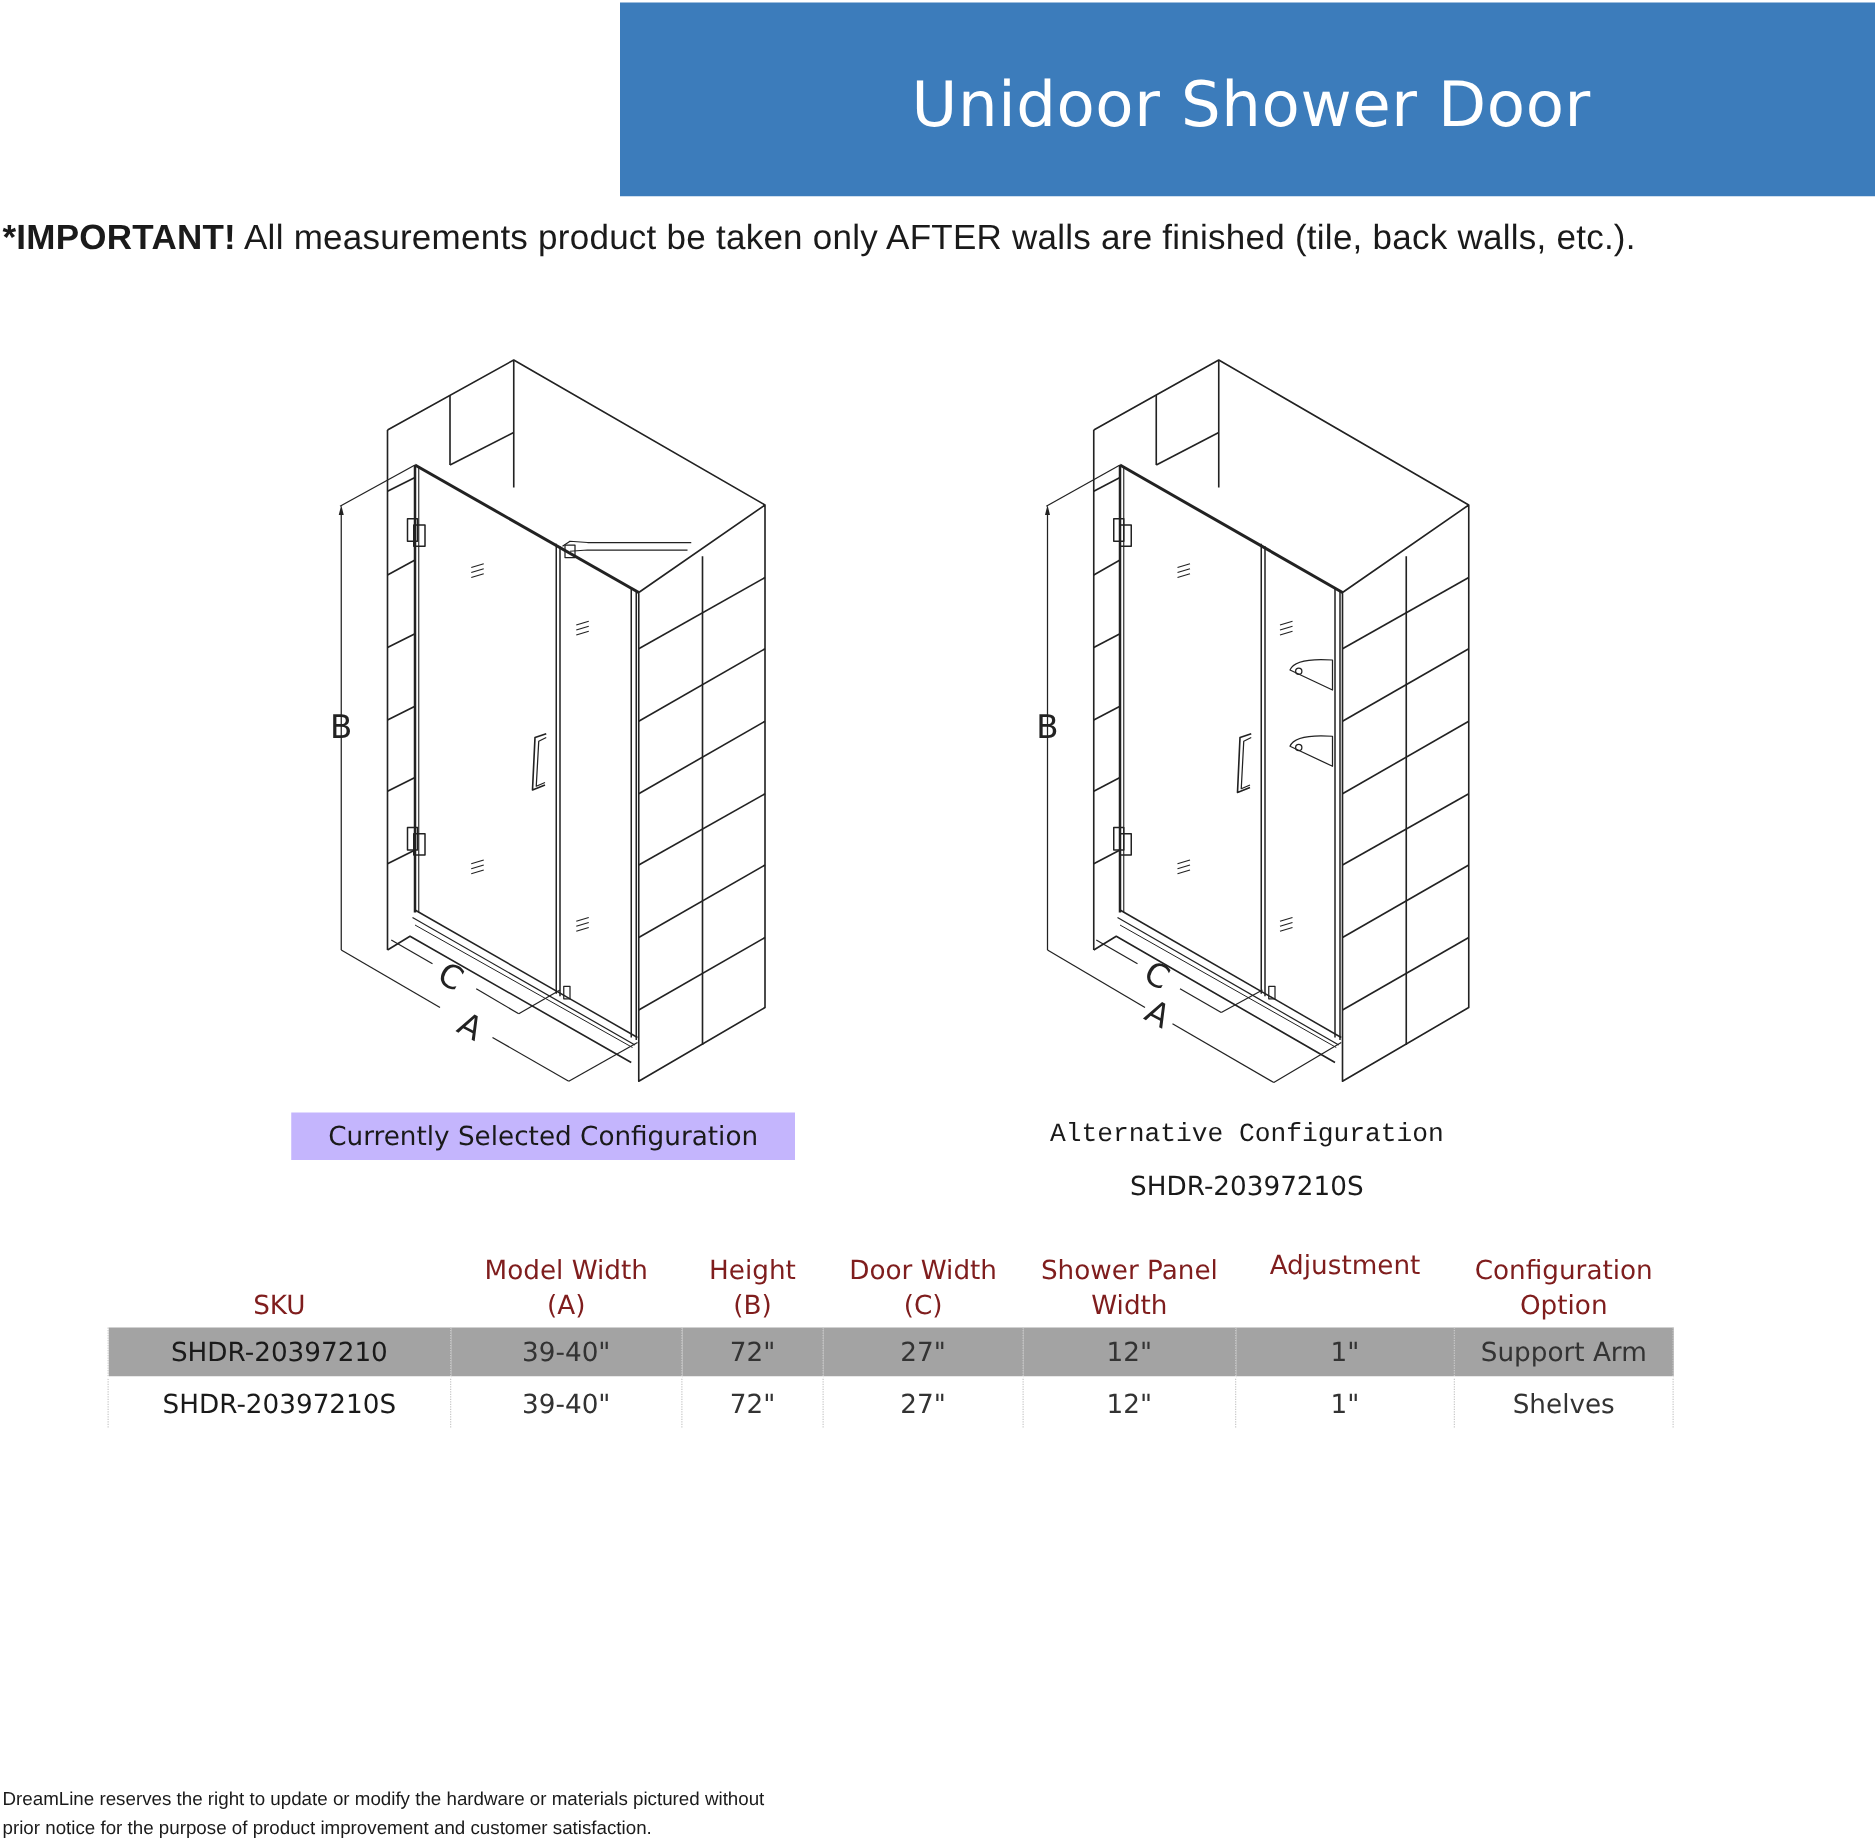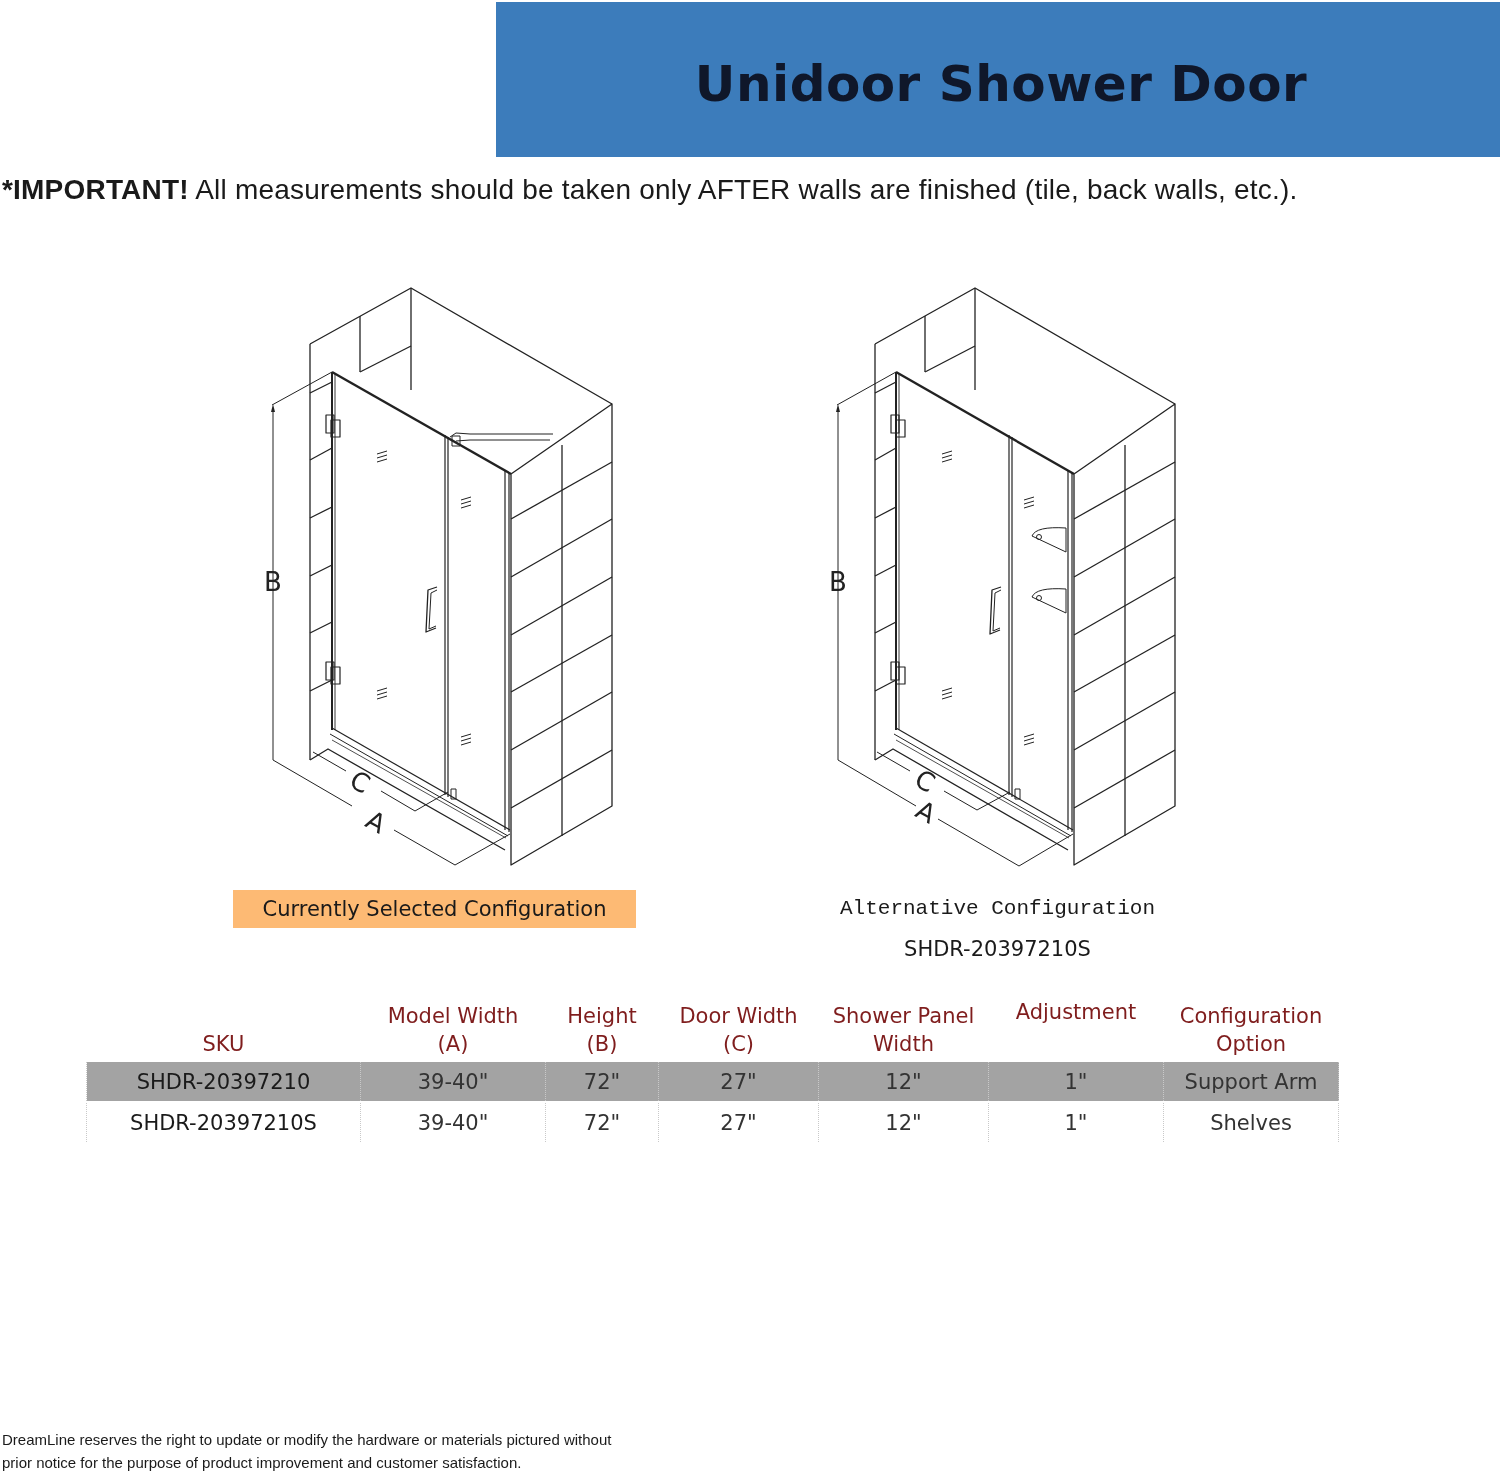--- a/index.html
+++ b/index.html
@@ -1,40 +1,40 @@
 <!DOCTYPE html>
 <html><head>
 <meta charset="utf-8">
 <style>
   html, body { margin:0; padding:0; background:#ffffff; }
   body { width:1500px; height:1475px; position:relative; overflow:hidden; font-family:"DejaVu Sans", sans-serif; color:#1a1a1a; }
   .banner { position:absolute; left:496px; top:2px; width:1004px; height:155px; background:#3c7cbb; }
-  .banner-title { position:absolute; left:0; right:0; top:50px; text-align:center; padding-left:6px; color:#0f172a; font-family:"DejaVu Sans", sans-serif; font-weight:bold; font-size:50px; letter-spacing:0.5px; line-height:64px; }
+  .banner-title { position:absolute; left:0; right:0; top:50px; text-align:center; padding-left:6px; color:#ffffff; font-family:"DejaVu Sans", sans-serif; font-weight:normal; font-size:50px; letter-spacing:0.5px; line-height:64px; }
   .important { position:absolute; left:2px; top:172px; font-family:"Liberation Sans", sans-serif; font-size:28px; line-height:36px; color:#1a1a1a; white-space:nowrap; letter-spacing:0.2px; }
   .important b { font-weight:bold;text-align:center; }
   .diagram { position:absolute; }
   .diagram svg { display:block; }
-  .selected-label { position:absolute; left:233px; top:890px; width:403px; height:38px; background:#fdba74; font-family:"DejaVu Sans", sans-serif; font-size:21px; line-height:38px; text-align:center; color:#1a1a1a; }
+  .selected-label { position:absolute; left:233px; top:890px; width:403px; height:38px; background:#c4b5fd; font-family:"DejaVu Sans", sans-serif; font-size:21px; line-height:38px; text-align:center; color:#1a1a1a; }
   .alt-label { position:absolute; left:820px; top:892px; width:355px; text-align:center; font-family:Liberation Mono, monospace; font-size:21px; line-height:34px; color:#1a1a1a; }
   .alt-sku { position:absolute; left:820px; top:932px; width:355px; text-align:center; font-family:"DejaVu Sans", sans-serif; font-size:21px; line-height:34px; color:#1a1a1a; }
   table.spec { position:absolute; left:86px; top:998px; border-collapse:collapse; font-family:"DejaVu Sans", sans-serif; }
   table.spec th { font-weight:normal; font-size:21px; line-height:28px; color:#7f1d1d; vertical-align:bottom; text-align:center; height:60px; padding:0 0 4px 0; }
   table.spec td { font-size:21px; height:39px; text-align:center; color:#333; padding:0; border-left:1px dotted #c9c9c9; border-right:1px dotted #c9c9c9; }
   table.spec td.sku { color:#1a1a1a; }
   table.spec tr.selected td { background:#a3a3a3; border-bottom:2px solid #ffffff; }
   .footer { position:absolute; left:2px; top:1428px; font-family:"Liberation Sans", sans-serif; font-size:15px; line-height:23px; color:#1a1a1a; }
 </style>
 </head>
 <body>
 
 <div class="banner">
   <div class="banner-title">Unidoor Shower Door</div>
 </div>
 
-<div class="important"><b>*IMPORTANT!</b><span> All measurements should be taken only AFTER walls are finished (tile, back walls, etc.).</span></div>
+<div class="important"><b>*IMPORTANT!</b><span> All measurements product be taken only AFTER walls are finished (tile, back walls, etc.).</span></div>
 
 <div class="diagram" style="left:260px; top:280px;">
   <svg width="370" height="600" viewBox="260 280 370 600" fill="none" stroke="#222" stroke-width="1.3" stroke-linejoin="round">
 
     <polyline points="310,344 411,288 612,404"></polyline>
     <line x1="411" y1="288" x2="411" y2="390"></line>
     <line x1="360" y1="316" x2="360" y2="372"></line>
     <line x1="360" y1="372" x2="411" y2="346"></line>
 
     <line x1="310" y1="344" x2="310" y2="760"></line>

